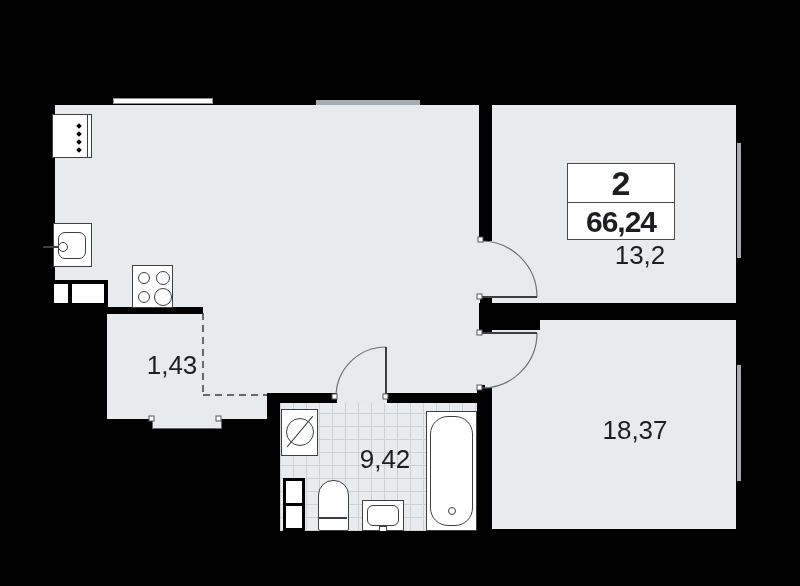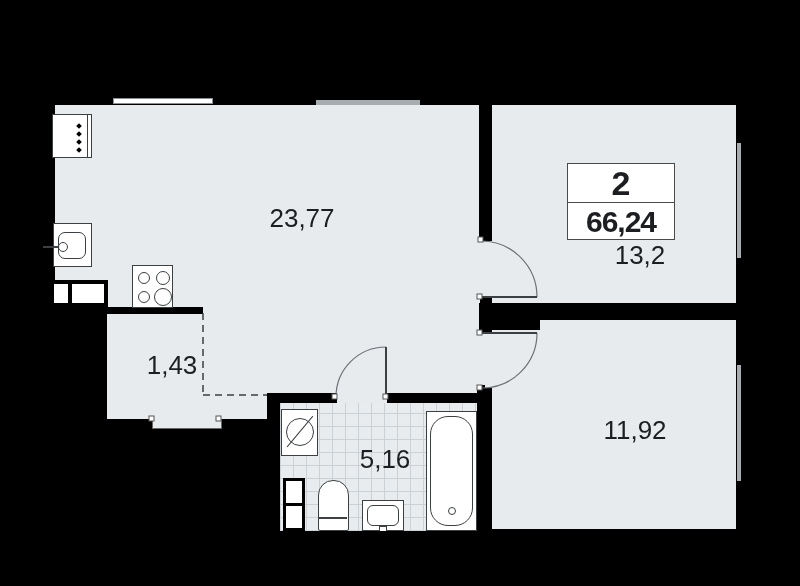--- a/index.html
+++ b/index.html
@@ -122,24 +122,23 @@
       <rect x="477" y="294" width="5" height="5"></rect>
       <rect x="477" y="330" width="5" height="5"></rect>
       <rect x="477" y="385" width="5" height="5"></rect>
       <rect x="332" y="394" width="5" height="5"></rect>
       <rect x="383" y="394" width="5" height="5"></rect>
       <rect x="149" y="416" width="5" height="5"></rect>
       <rect x="216" y="416" width="5" height="5"></rect>
     </g>
   </svg>
 
-  <div class="room-label" style="left:302px;top:218px;">23,77</div>
   <div class="room-label" style="left:640px;top:255px;">13,2</div>
-  <div class="room-label" style="left:635px;top:430px;">11,92</div>
+  <div class="room-label" style="left:635px;top:430px;">18,37</div>
   <div class="room-label" style="left:172px;top:365px;">1,43</div>
-  <div class="room-label" style="left:385px;top:459px;">5,16</div>
+  <div class="room-label" style="left:385px;top:459px;">9,42</div>
 
   <div class="badge">
     <div class="badge-rooms">2</div>
     <div class="badge-area">66,24</div>
   </div>
 
 </div>
 
 </body></html>

